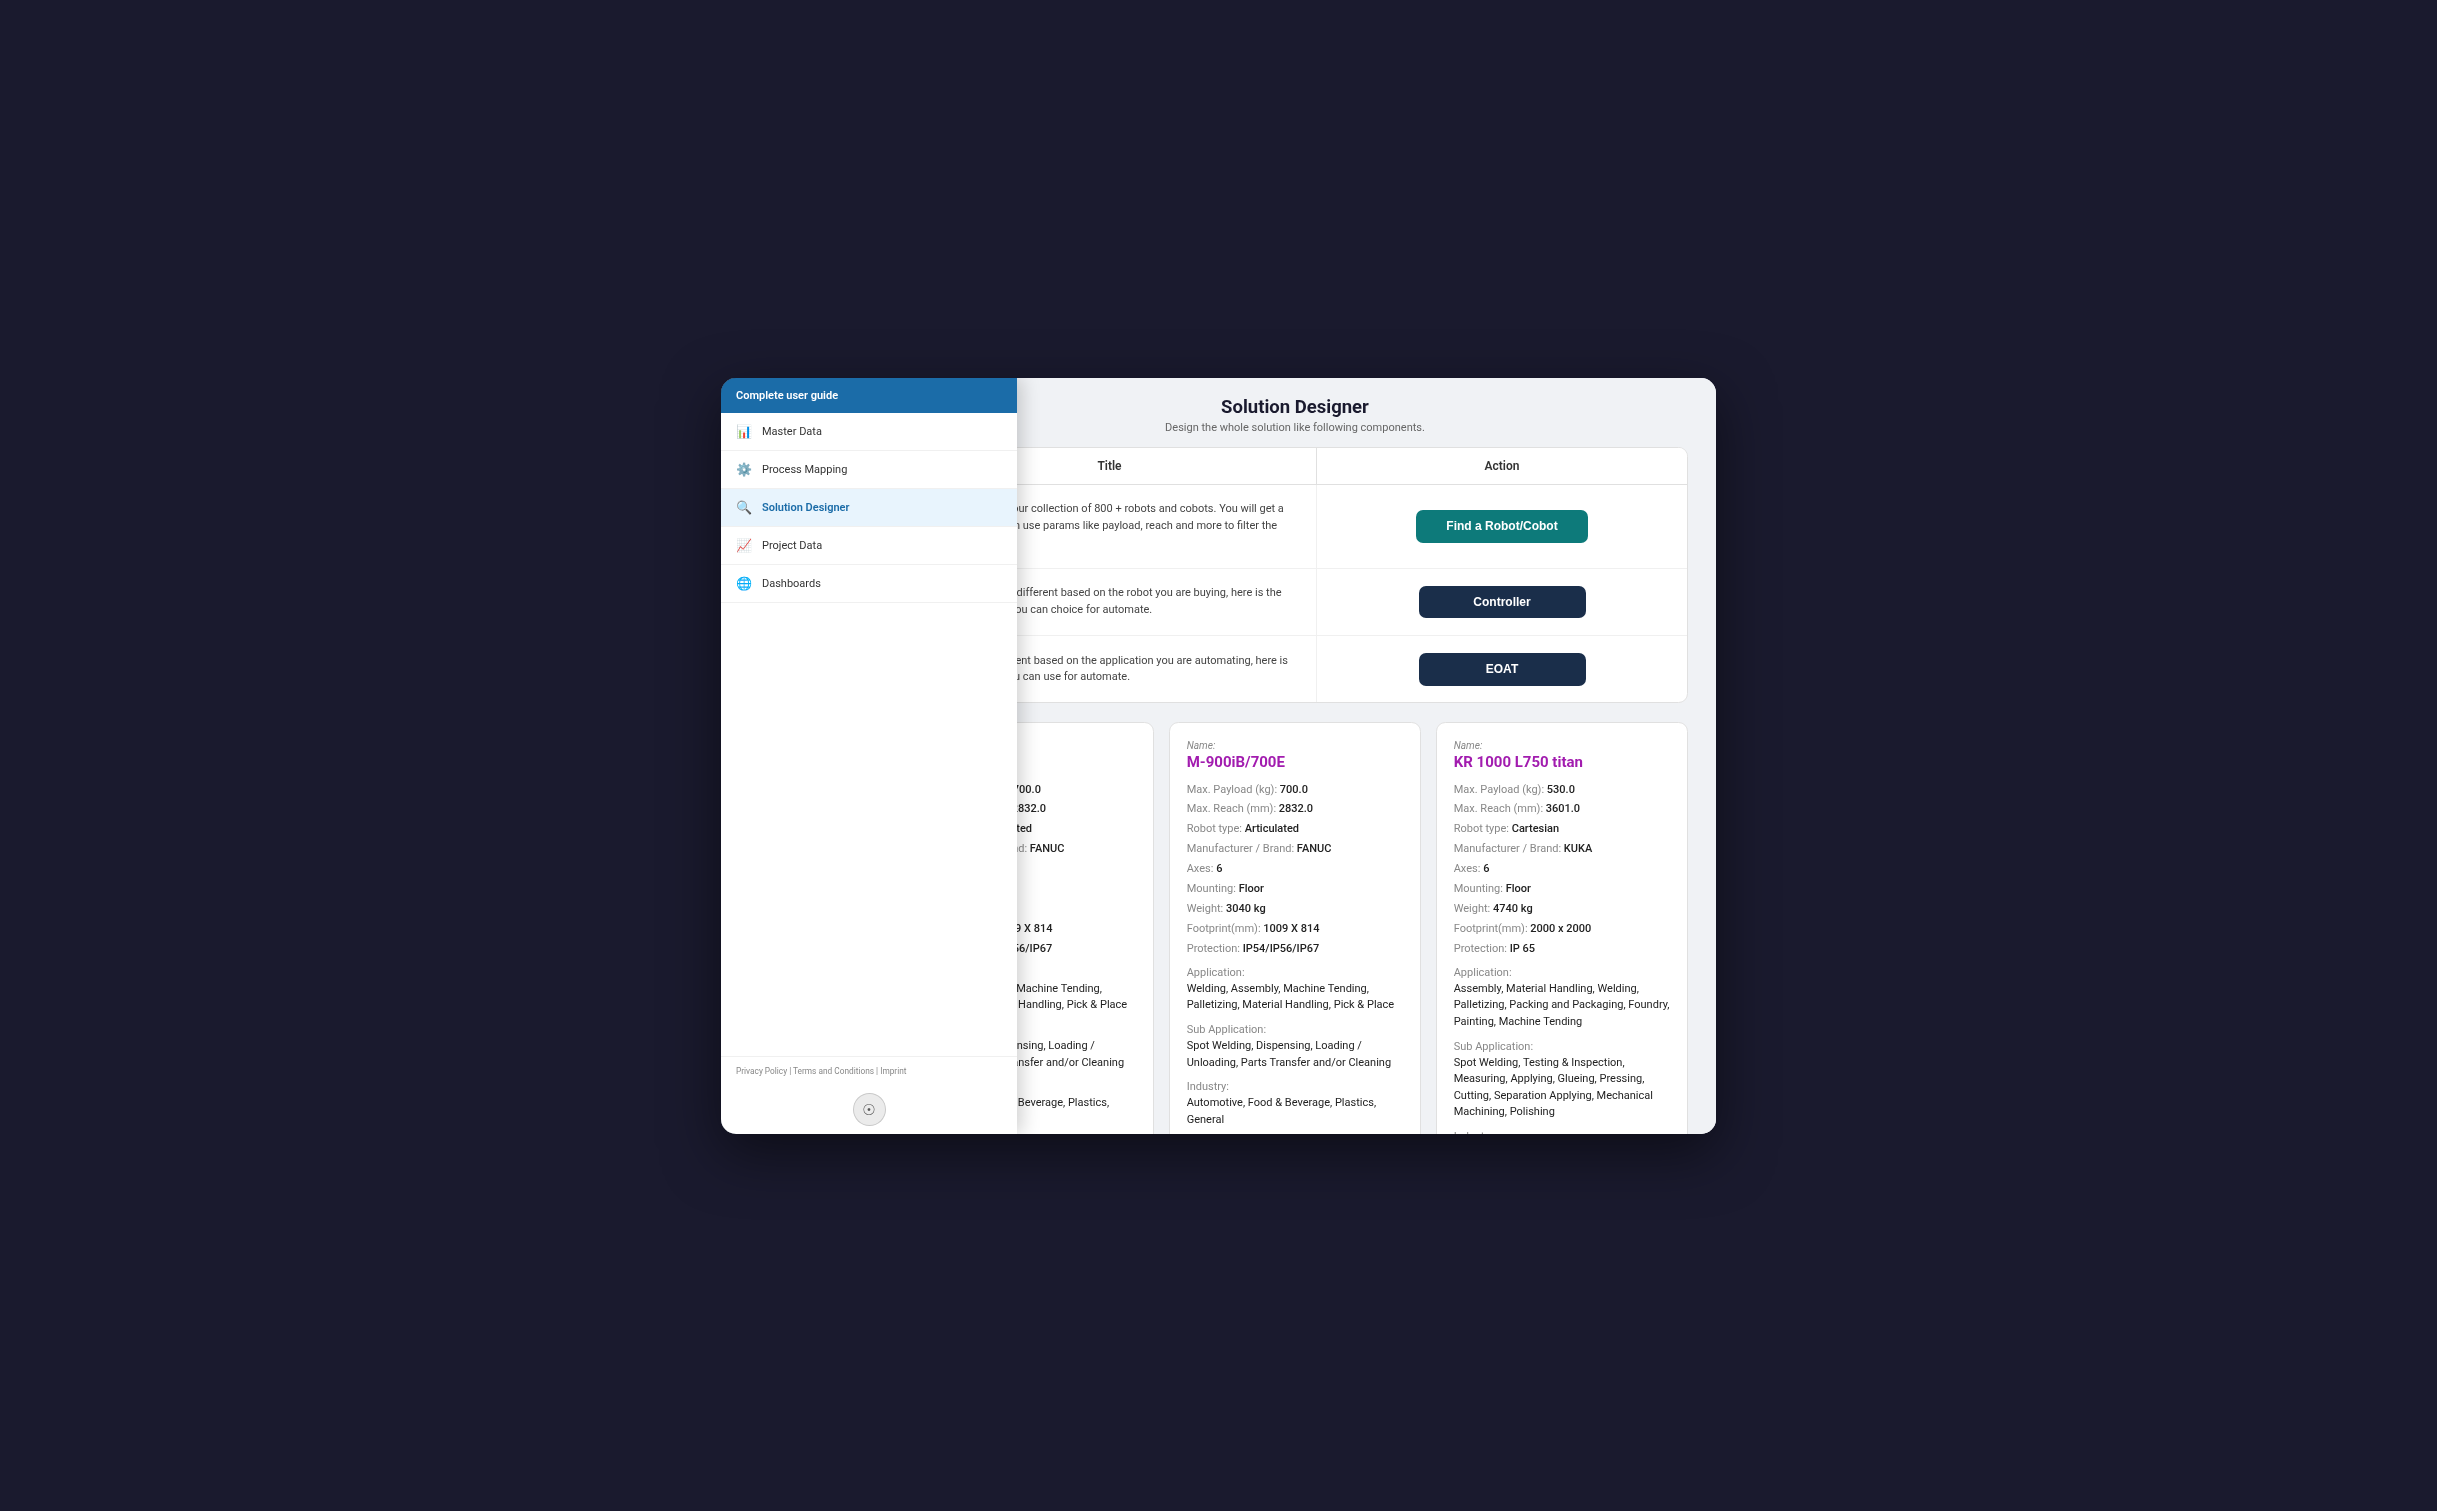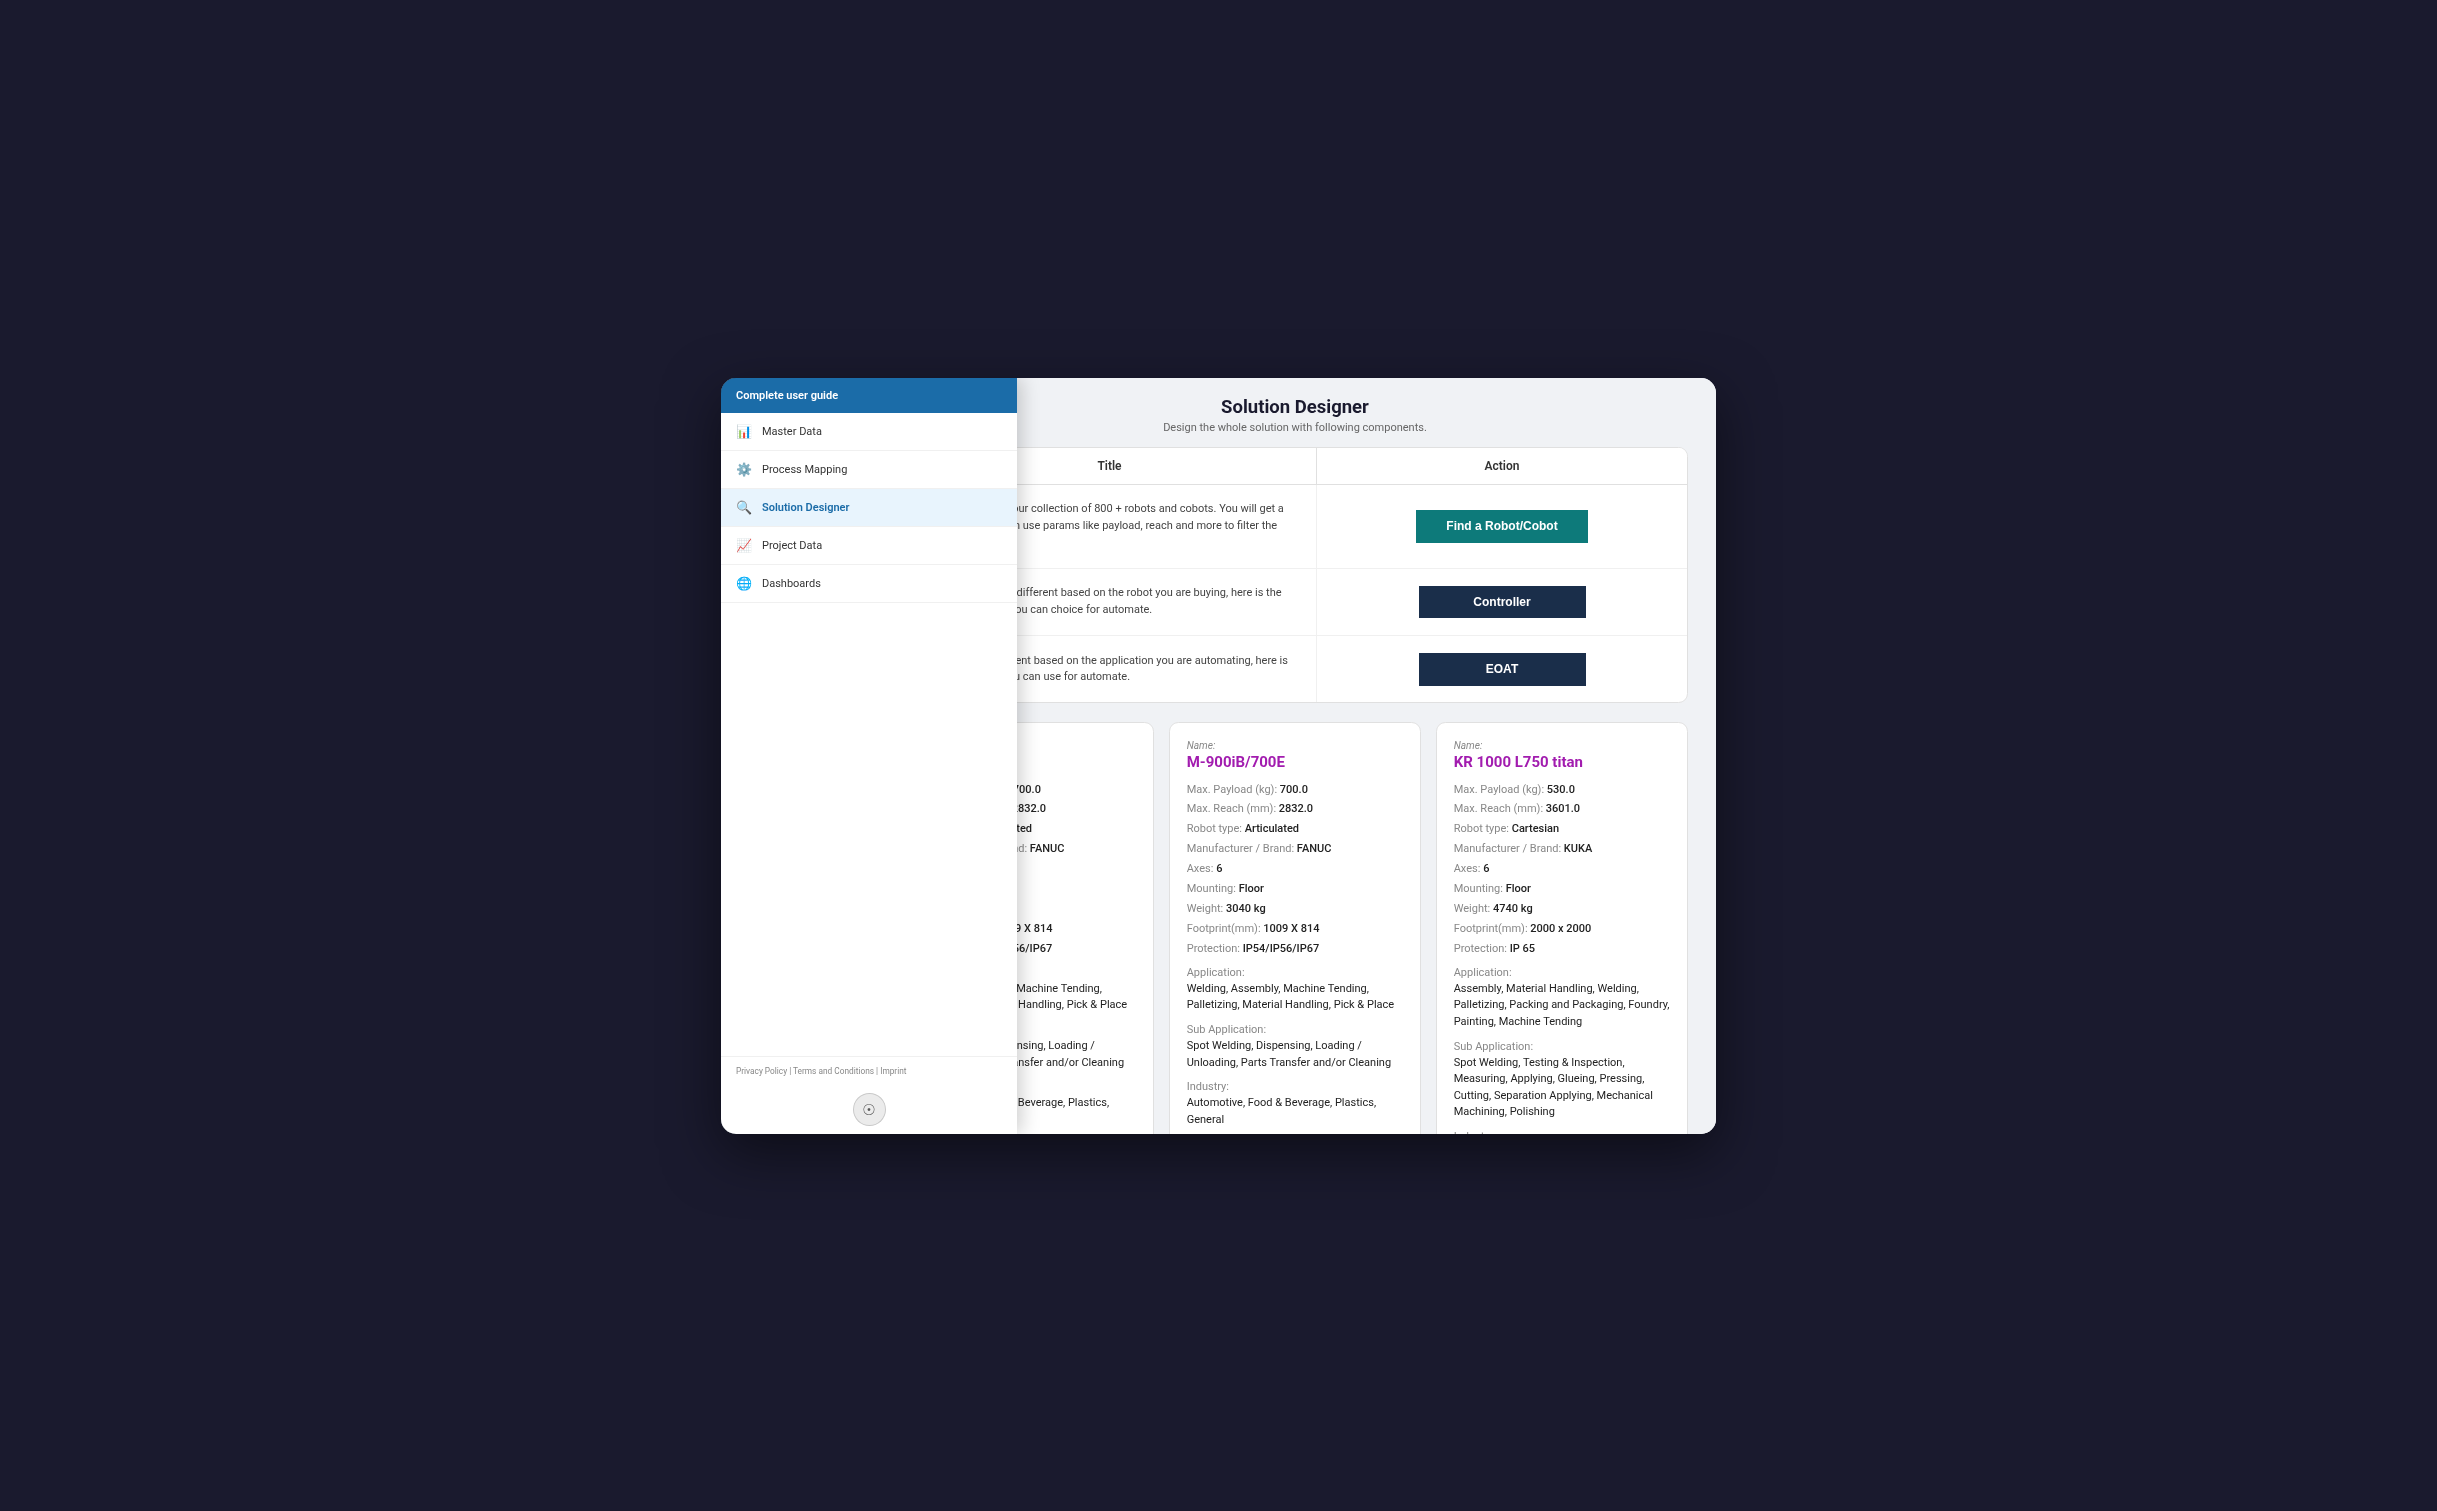--- a/index.html
+++ b/index.html
@@ -156,21 +156,21 @@
       display: flex;
       align-items: center;
     }
     .table-cell:first-child { border-right: 0.9px solid #f0f0f0; }
     .table-cell.action-cell {
       justify-content: center;
     }
     .action-btn {
       padding: 9.3px 30px;
       border: none;
-      border-radius: 0;
+      border-radius: 7px;
       font-size: 12px;
       font-weight: 600;
       cursor: pointer;
       color: #ffffff;
       min-width: 167px;
     }
     
     .robots-grid {
       display: grid;
       grid-template-columns: repeat(3, 1fr);
@@ -319,21 +319,21 @@
       </div>
     </div>
     <div class="sidebar-footer">
       <span>Privacy Policy | Terms and Conditions |</span>
     </div>
   </div>
 
   <div class="main-content">
     <div class="page-header">
       <div class="page-title">Solution Designer</div>
-      <div class="page-subtitle">Design the whole solution with following components.</div>
+      <div class="page-subtitle">Design the whole solution like following components.</div>
     </div>
 
     <div class="content-area">
 
       <div class="solution-table">
         <div class="table-header">
           <div class="table-header-cell">Title</div>
           <div class="table-header-cell">Action</div>
         </div>
         <div class="table-row">

